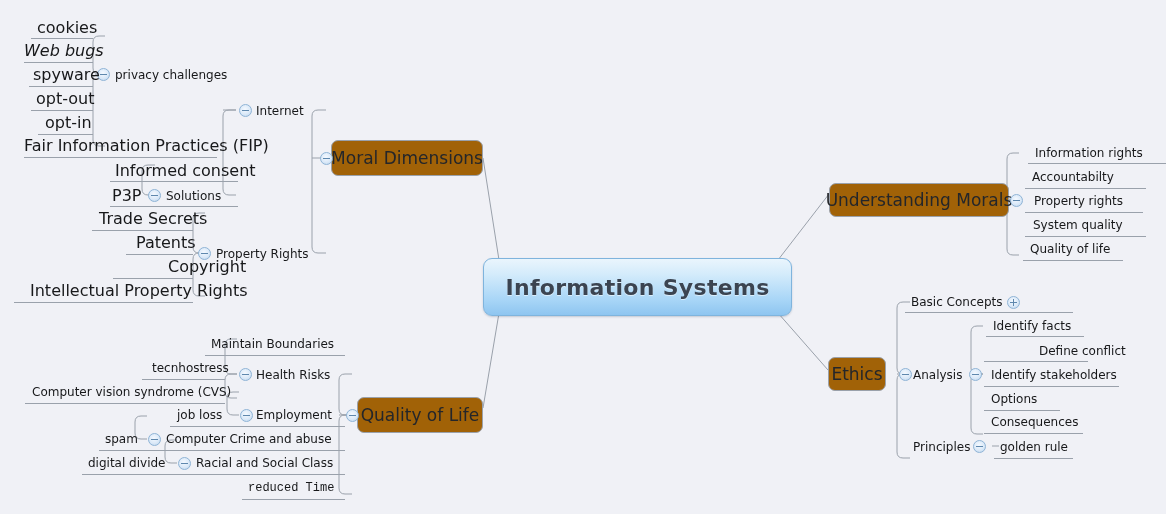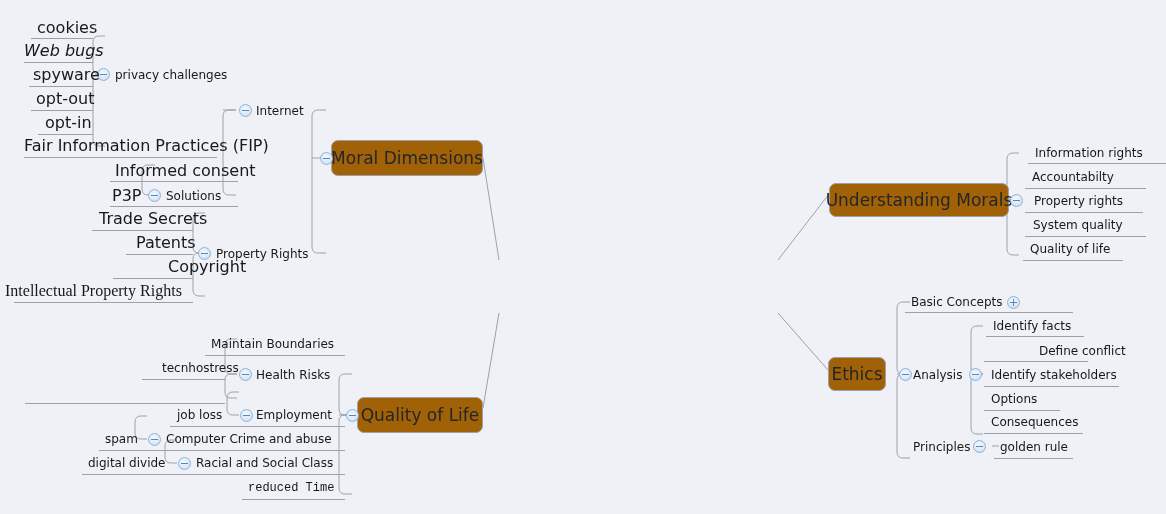--- a/index.html
+++ b/index.html
@@ -160,20 +160,21 @@
       <path d="M 897 374 L 910 374"></path>
 
       <path d="M 983 374 L 977 374 Q 971 374 971 368 L 971 332 Q 971 326 977 326 L 983 326"></path>
       <path d="M 983 374 L 977 374 Q 971 374 971 380 L 971 428 Q 971 434 977 434 L 983 434"></path>
 
       <path d="M 992 446 L 999 446"></path>
 
     </g>
   </svg>
 
+  <div class="root-node" style="left:483px; top:258px; width:309px; height:58px;">Information Systems</div>
 
   <div class="branch-node" style="left:331px; top:140px; width:152px; height:36px;">Moral Dimensions</div>
 
   <div class="branch-node" style="left:357px; top:397px; width:126px; height:36px;">Quality of Life</div>
 
   <div class="branch-node" style="left:829px; top:183px; width:180px; height:34px;">Understanding Morals</div>
 
   <div class="branch-node" style="left:828px; top:357px; width:58px; height:34px;">Ethics</div>
 
   <div class="toggle" style="left:320px; top:152px;"></div>
@@ -216,34 +217,35 @@
 
   <div class="label" style="left:99px; top:211px;">Trade Secrets</div>
   <div class="uline" style="left:92px; top:230px; width:101px;"></div>
 
   <div class="label" style="left:136px; top:235px;">Patents</div>
   <div class="uline" style="left:126px; top:254px; width:67px;"></div>
 
   <div class="label" style="left:120px; top:259px;margin-left:48px;">Copyright</div>
   <div class="uline" style="left:113px; top:278px; width:80px;"></div>
 
-  <div class="label" style="left:5px; top:283px;font-family:Liberation Serif, serif;">Intellectual Property Rights</div>
+  <div class="label" style="left:30px; top:283px;">Intellectual Property Rights</div>
   <div class="uline" style="left:14px; top:302px; width:179px;"></div>
 
   <div class="toggle" style="left:346px; top:409px;"></div>
 
   <div class="label sz-15" style="left:256px; top:367px;">Health Risks</div>
   <div class="toggle" style="left:239px; top:368px;"></div>
 
   <div class="label sz-15" style="left:211px; top:336px;">Maintain Boundaries</div>
   <div class="uline" style="left:205px; top:355px; width:140px;"></div>
 
-  <div class="label sz-15" style="left:162px; top:360px;">tecnhostress</div>
+  <div class="label sz-15" style="left:152px; top:360px;">tecnhostress</div>
   <div class="uline" style="left:142px; top:379px; width:83px;"></div>
 
+  <div class="label sz-15" style="left:32px; top:384px;">Computer vision syndrome (CVS)</div>
   <div class="uline" style="left:25px; top:403px; width:200px;"></div>
 
   <div class="label sz-15" style="left:256px; top:407px;">Employment</div>
   <div class="toggle" style="left:240px; top:409px;"></div>
 
   <div class="label sz-15" style="left:177px; top:407px;">job loss</div>
   <div class="uline" style="left:170px; top:426px; width:175px;"></div>
 
   <div class="label sz-15" style="left:166px; top:431px;">Computer Crime and abuse</div>
   <div class="toggle" style="left:148px; top:433px;"></div>

